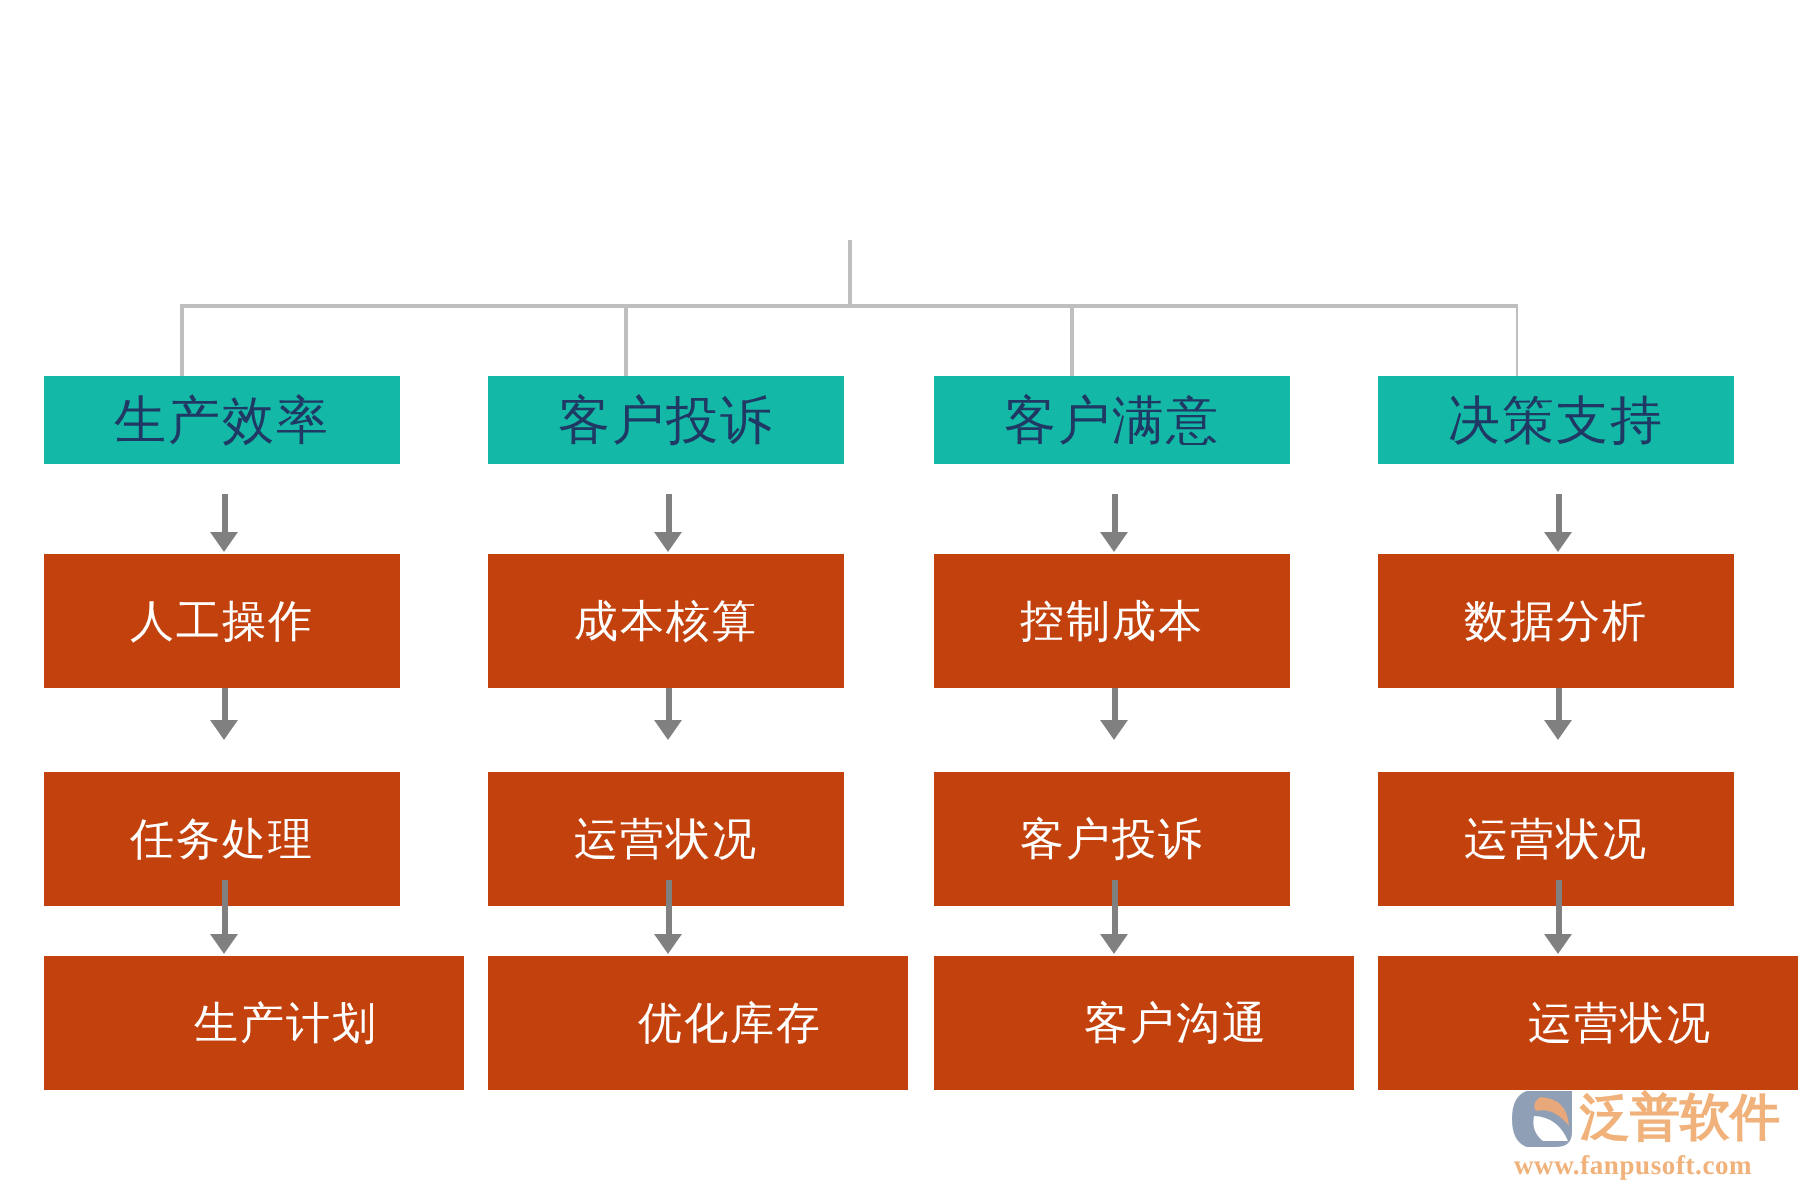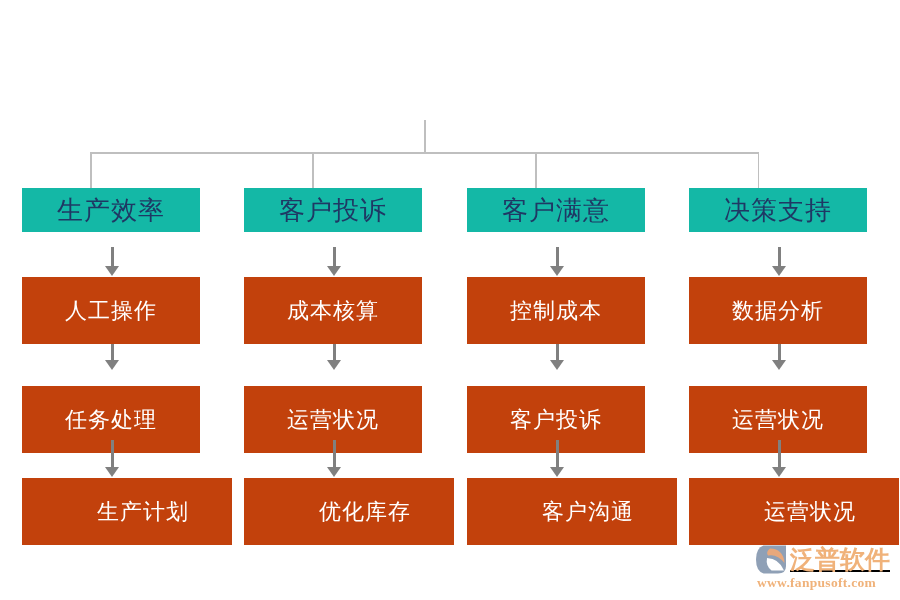--- a/index.html
+++ b/index.html
@@ -158,21 +158,20 @@
     top: 545px;
     width: 140px;
     height: 48px;
   }
   .logo-row {
     position: absolute;
     left: 0;
     top: 0;
     display: flex;
     align-items: center;
-    text-decoration: underline;
   }
   .logo-mark {
     width: 32px;
     height: 29px;
     margin-right: 3px;
     position: relative;
   }
   .logo-text {
     font-size: 25px;
     line-height: 29px;

